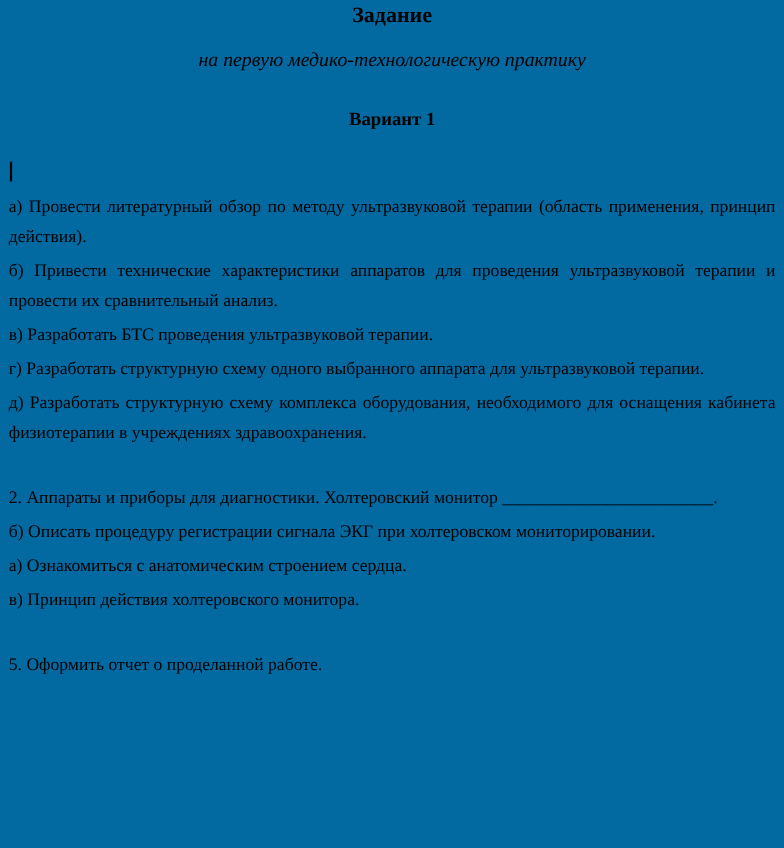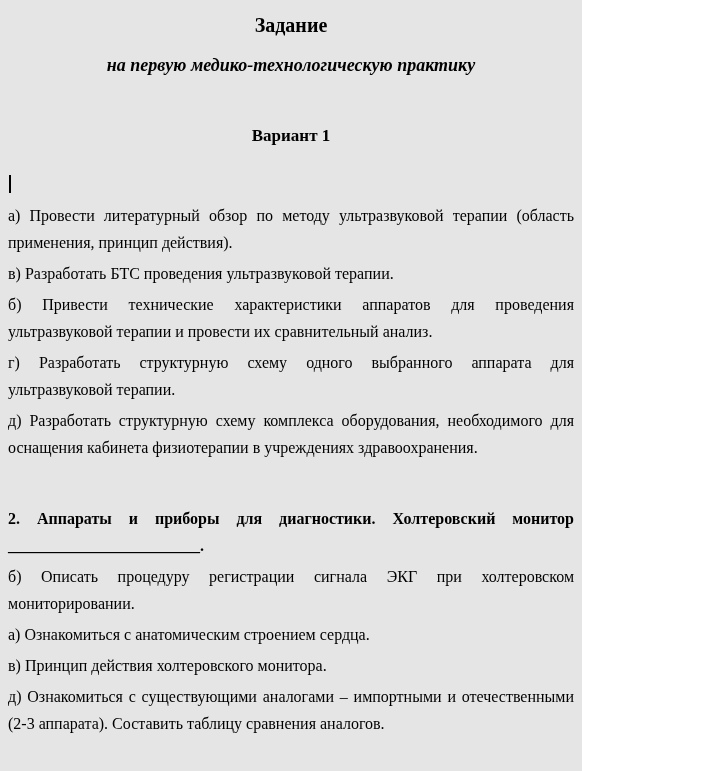--- a/index.html
+++ b/index.html
@@ -1,79 +1,78 @@
 <!DOCTYPE html>
 <html><head>
 <meta charset="utf-8">
 <style>
   * { box-sizing: border-box; }
   html, body { margin: 0; padding: 0; background: #ffffff; }
   .page {
-    width: 582px;
+    width: 713px;
     height: 771px;
-    padding: 11px 8px 8px 8px;
-    background: #e5e5e5;
+    padding: 0 8px 8px 8px;
+    background: #0369a1;
     color: #000000;
     font-family: "Liberation Serif", "DejaVu Serif", serif;
     font-size: 16px;
     overflow: hidden;
   }
   .doc-title {
     text-align: center;
     font-weight: 700;
     font-size: 20px;
     line-height: 24px;
     margin: 2px 0 0 0;
   }
   .doc-subtitle {
     text-align: center;
     font-style: italic;
-    font-weight: 700;
+    font-weight: 400;
     font-size: 18px;
     line-height: 24px;
     margin: 16px 0 0 0;
   }
   .variant {
     text-align: center;
     font-weight: 700;
     font-size: 17px;
     line-height: 22px;
-    margin: 48px 0 0 0;
+    margin: 32px 0 0 0;
   }
   .para {
     text-align: justify;
     line-height: 27px;
     margin: 4px 0 0 0;
   }
   .first-body { margin-top: 24px; }
-  .section-gap { margin-top: 44px; font-weight: bold; }
+  .section-gap { margin-top: 32px; }
   .cursor {
     display: inline-block;
     width: 1.5px;
     height: 18px;
     background: #000000;
     vertical-align: -3px;
     margin-left: 1px;
   }
 </style>
 </head>
 <body>
 
 <div class="page">
   <p class="doc-title">Задание</p>
   <p class="doc-subtitle">на первую медико-технологическую практику</p>
   <p class="variant">Вариант 1</p>
 
   <p class="para first-body"><span class="cursor"></span></p>
   <p class="para">а) Провести литературный обзор по методу ультразвуковой терапии (область применения, принцип действия).</p>
+  <p class="para">б) Привести технические характеристики аппаратов для проведения ультразвуковой терапии и провести их сравнительный анализ.</p>
   <p class="para">в) Разработать БТС проведения ультразвуковой терапии.</p>
-  <p class="para">б) Привести технические характеристики аппаратов для проведения ультразвуковой терапии и провести их сравнительный анализ.</p>
   <p class="para">г) Разработать структурную схему одного выбранного аппарата для ультразвуковой терапии.</p>
   <p class="para">д) Разработать структурную схему комплекса оборудования, необходимого для оснащения кабинета физиотерапии в учреждениях здравоохранения.</p>
 
   <p class="para section-gap">2. Аппараты и приборы для диагностики. Холтеровский монитор ________________________.</p>
   <p class="para">б) Описать процедуру регистрации сигнала ЭКГ при холтеровском мониторировании.</p>
   <p class="para">а) Ознакомиться с анатомическим строением сердца.</p>
   <p class="para">в) Принцип действия холтеровского монитора.</p>
-  <p class="para">д) Ознакомиться с существующими аналогами – импортными и отечественными (2-3 аппарата). Составить таблицу сравнения аналогов.</p>
 
   <p class="para section-gap">5. Оформить отчет о проделанной работе.</p>
 </div>
 
 </body></html>

